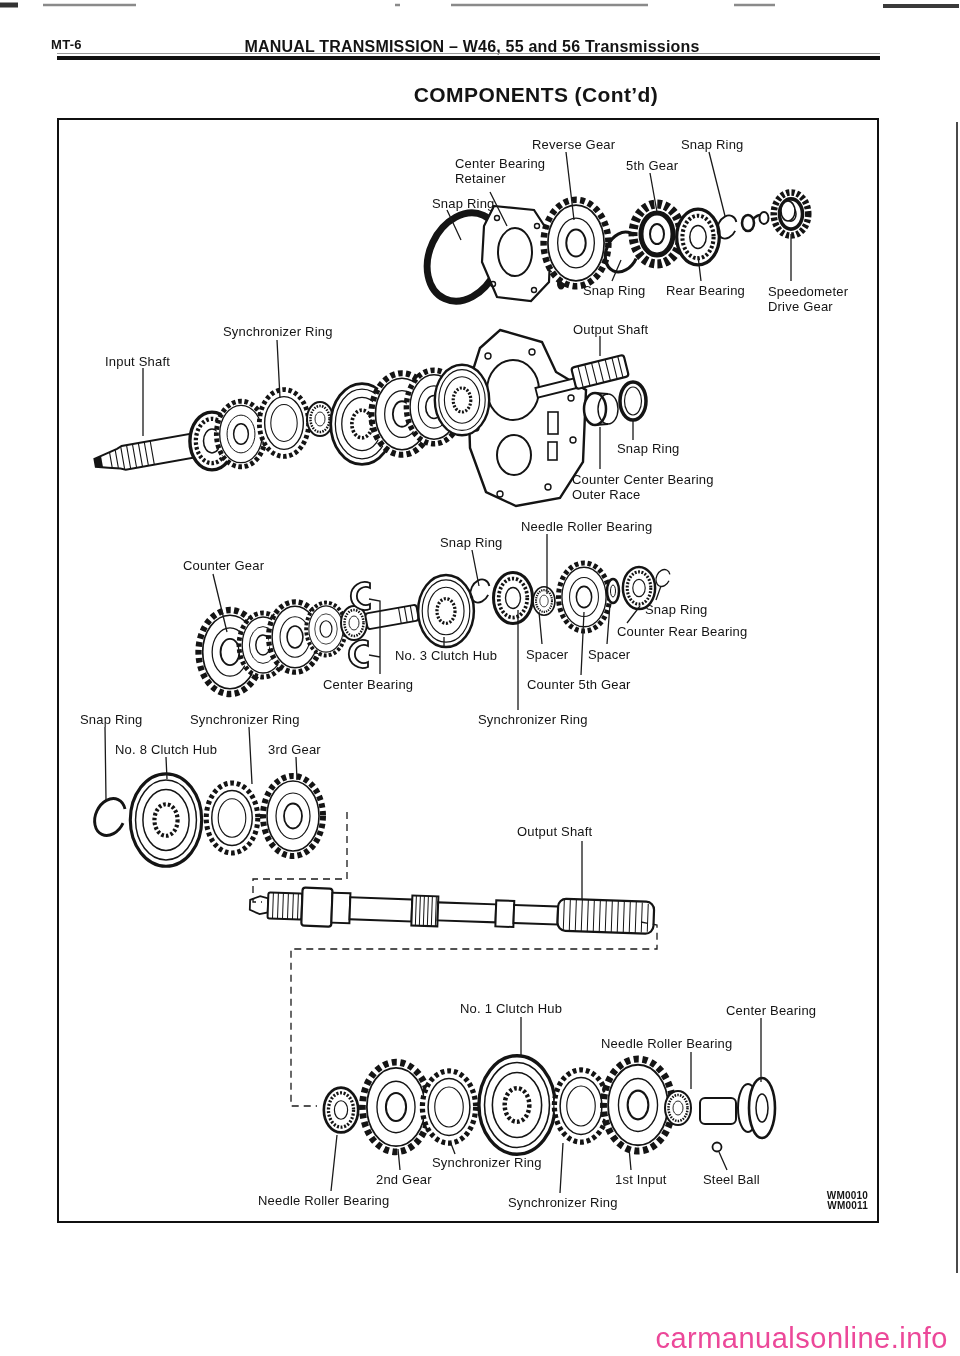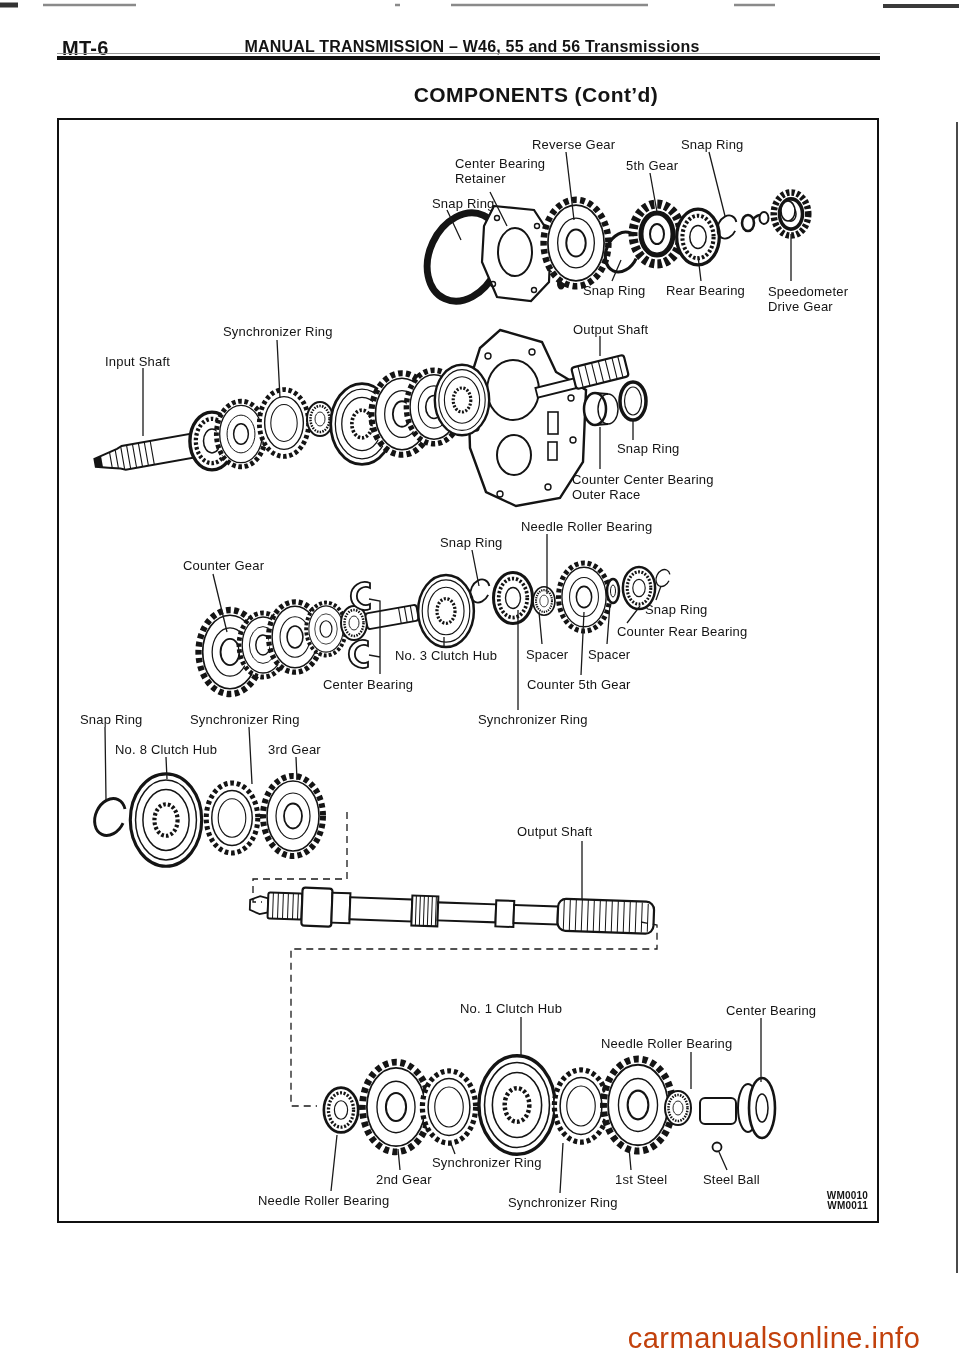--- a/index.html
+++ b/index.html
@@ -4,30 +4,30 @@
 <style>
   html,body{margin:0;padding:0;background:#ffffff;}
   body{
     position:relative;width:960px;height:1356px;overflow:hidden;
     font-family:"Liberation Sans","DejaVu Sans",sans-serif;color:#141414;
   }
   .lbl{
     position:absolute;font-size:13px;line-height:15px;color:#141414;
     white-space:pre-line;letter-spacing:.2px;
   }
-  .page-code{position:absolute;left:62px;top:37px;font-size:20px;font-weight:700;letter-spacing:.3px;}
+  .page-code{position:absolute;left:51px;top:37px;font-size:13px;font-weight:700;letter-spacing:.3px;}
   .head-center{position:absolute;left:120px;top:38px;width:704px;text-align:center;font-size:16px;letter-spacing:.2px;}
   .head-center .b{font-weight:700;text-align:center;}
   .head-center .r{font-weight:700;}
   .head-rule{position:absolute;left:57px;top:56px;width:823px;height:4px;background:#101010;}
   .head-rule-shadow{position:absolute;left:57px;top:53px;width:823px;height:1px;background:#9a9a9a;}
   .section-title{position:absolute;left:216px;top:83px;width:640px;text-align:center;font-size:21px;font-weight:700;letter-spacing:.4px;}
   .diagram-box{position:absolute;left:57px;top:118px;width:818px;height:1101px;border:2.5px solid #101010;background:#ffffff;}
   .fig-codes{position:absolute;left:792px;top:1191px;width:76px;text-align:right;font-size:10px;line-height:10px;font-weight:700;letter-spacing:.2px;}
-  .watermark{position:absolute;left:600px;top:1322px;width:348px;text-align:center;font-size:29px;color:#c2410c;letter-spacing:.5px;}
+  .watermark{position:absolute;left:600px;top:1322px;width:348px;text-align:right;font-size:29px;color:#ec4899;letter-spacing:.5px;}
   svg.art{position:absolute;left:0;top:0;pointer-events:none;}
 </style>
 </head>
 <body>
 
 <div class="page-code">MT-6</div>
 <div class="head-center"><span class="b">MANUAL TRANSMISSION</span> <span class="r">– W46, 55 and 56 Transmissions</span></div>
 <div class="head-rule-shadow"></div>
 <div class="head-rule"></div>
 <div class="section-title">COMPONENTS (Cont’d)</div>
@@ -304,21 +304,21 @@
 <div class="lbl" style="left:190px;top:712px">Synchronizer Ring</div>
 <div class="lbl" style="left:115px;top:742px">No. 8 Clutch Hub</div>
 <div class="lbl" style="left:268px;top:742px">3rd Gear</div>
 <div class="lbl" style="left:517px;top:824px">Output Shaft</div>
 
 <div class="lbl" style="left:460px;top:1001px">No. 1 Clutch Hub</div>
 <div class="lbl" style="left:726px;top:1003px">Center Bearing</div>
 <div class="lbl" style="left:601px;top:1036px">Needle Roller Bearing</div>
 <div class="lbl" style="left:432px;top:1155px">Synchronizer Ring</div>
 <div class="lbl" style="left:376px;top:1172px">2nd Gear</div>
-<div class="lbl" style="left:615px;top:1172px">1st Steel</div>
+<div class="lbl" style="left:615px;top:1172px">1st Input</div>
 <div class="lbl" style="left:703px;top:1172px">Steel Ball</div>
 <div class="lbl" style="left:258px;top:1193px">Needle Roller Bearing</div>
 <div class="lbl" style="left:508px;top:1195px">Synchronizer Ring</div>
 
 <div class="fig-codes">
   <div>WM0010</div>
   <div>WM0011</div>
 </div>
 
 <div class="watermark">carmanualsonline.info</div>

